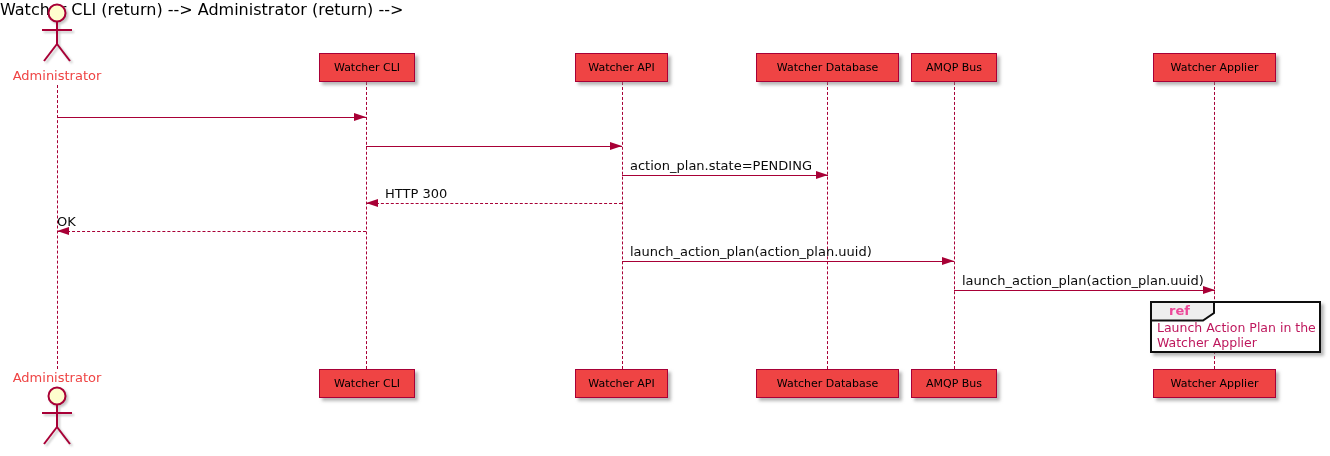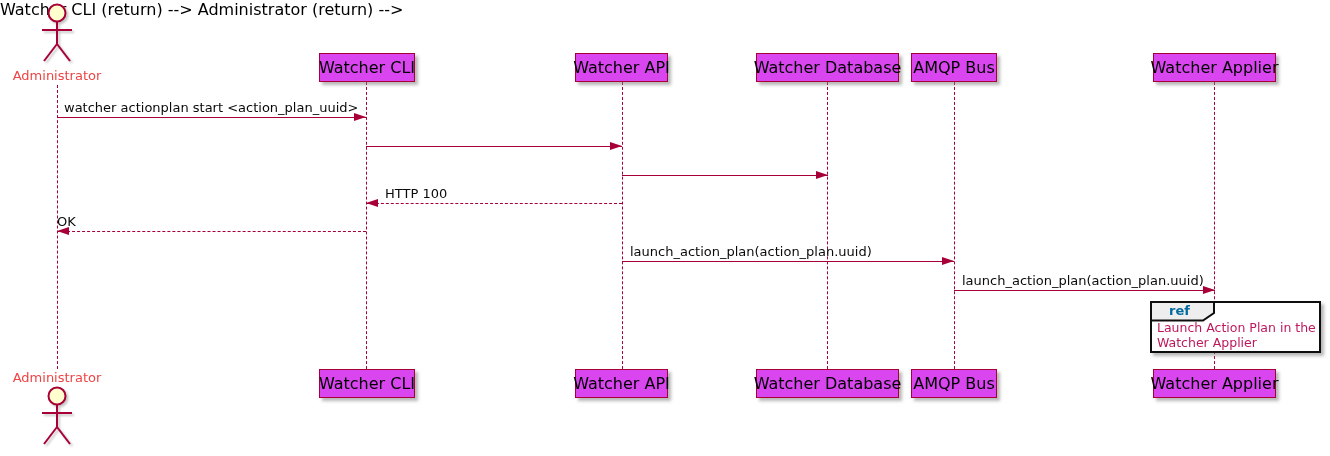--- a/index.html
+++ b/index.html
@@ -2,43 +2,43 @@
 <html><head>
 <meta charset="utf-8">
 <style>
   * { margin:0; padding:0; box-sizing:border-box; }
   body { background:#ffffff; font-family:"DejaVu Sans", sans-serif; }
   #stage {
     position:relative; width:1330px; height:456px; background:#ffffff; overflow:hidden;
     font-family:"DejaVu Sans", sans-serif;
   }
   .pbox {
-    position:absolute; height:29px; background:#d946ef; border:1.6px solid #A80036;
+    position:absolute; height:29px; background:#ef4444; border:1.6px solid #A80036;
     display:flex; align-items:center; justify-content:center;
-    font-size:16px; color:#000; white-space:nowrap;
+    font-size:11px; color:#000; white-space:nowrap;
     box-shadow:3px 3px 3px rgba(125,125,125,0.55);
   }
   .lifeline {
     position:absolute; width:0; border-left:1px dashed #A80036; top:82px; height:287px;
   }
   .msg-line { position:absolute; height:0; border-top:1.2px solid #A80036; }
   .msg-line.dashed { border-top-style:dashed; border-top-width:1px; }
   .msg-label { position:absolute; font-size:13px; color:#0a0a0a; white-space:nowrap; }
   .ah { position:absolute; width:0; height:0; border-top:4px solid transparent; border-bottom:4px solid transparent; }
   .ah.right { border-left:12px solid #A80036; }
   .ah.left  { border-right:12px solid #A80036; }
   .actor-label { position:absolute; width:110px; text-align:center; font-size:13px; color:#ef4444; }
   .actor-svg { position:absolute; width:44px; height:63px; filter:drop-shadow(2px 2px 1px rgba(128,128,128,0.45)); }
   #ref-box {
     position:absolute; left:1150px; top:301px; width:171px; height:52px;
     background:#ffffff; border:2px solid #0e0e0e; z-index:5;
     box-shadow:3px 3px 3px rgba(125,125,125,0.55);
   }
   #ref-tab-svg { position:absolute; left:-2px; top:-2px; }
-  #ref-tab-label { position:absolute; left:17px; top:0px; font-weight:bold; font-size:13px; color:#0369a1; }
+  #ref-tab-label { position:absolute; left:17px; top:0px; font-weight:bold; font-size:13px; color:#ec4899; }
   #ref-text {
     position:absolute; left:5px; top:17px; width:162px;
     font-size:12.5px; line-height:15px; color:#be185d; white-space:pre-line;
   }
 </style>
 </head>
 <body>
 
 <div id="stage">
 
@@ -72,34 +72,34 @@
     </div>
   <div class="pbox" style="left:911px; top:53px; width:86px;">
     <span>AMQP Bus</span>
     </div>
   <div class="pbox" style="left:1153px; top:53px; width:123px;">
     <span>Watcher Applier</span>
     </div>
 
   
   
-  <div class="msg-label" style="left:64px; top:100px;">watcher actionplan start &lt;action_plan_uuid&gt;</div>
   <div class="msg-line" style="left:57px; top:117px; width:309px;"></div>
   <div class="ah right" style="left:354px; top:113px;"></div>
 
   
   <div class="msg-line" style="left:366px; top:146px; width:256px;"></div>
   <div class="ah right" style="left:610px; top:142px;"></div>
 
   
+  <div class="msg-label" style="left:630px; top:158px;">action_plan.state=PENDING</div>
   <div class="msg-line" style="left:622px; top:175px; width:206px;"></div>
   <div class="ah right" style="left:816px; top:171px;"></div>
 
    Watcher CLI (return) --&gt;
-  <div class="msg-label" style="left:385px; top:186px;">HTTP 100</div>
+  <div class="msg-label" style="left:385px; top:186px;">HTTP 300</div>
   <div class="msg-line dashed" style="left:366px; top:203px; width:256px;"></div>
   <div class="ah left" style="left:366px; top:199px;"></div>
 
    Administrator (return) --&gt;
   <div class="msg-label" style="left:57px; top:214px;">OK</div>
   <div class="msg-line dashed" style="left:57px; top:231px; width:309px;"></div>
   <div class="ah left" style="left:57px; top:227px;"></div>
 
   
   <div class="msg-label" style="left:630px; top:244px;">launch_action_plan(action_plan.uuid)</div>

